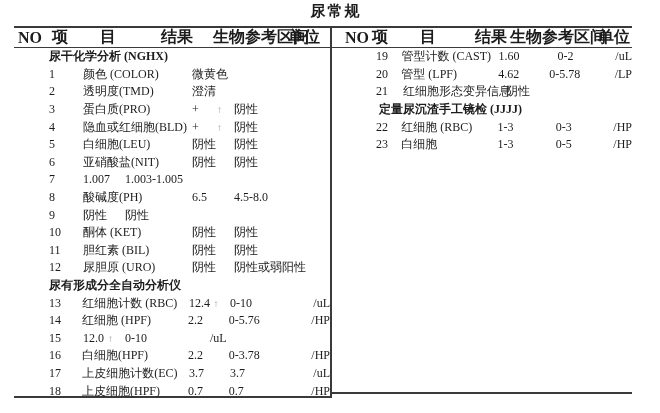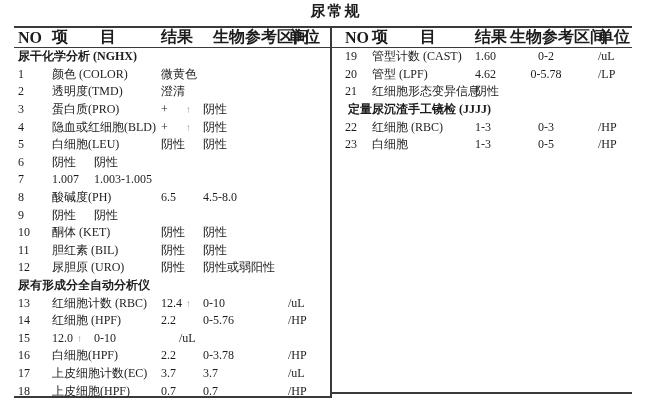--- a/index.html
+++ b/index.html
@@ -44,20 +44,21 @@
     border-bottom:1.5px solid var(--line);
     display:flex;align-items:center;
     font-size:16px;font-weight:bold;
     white-space:nowrap;
   }
   .row{
     height:17.6px;
     display:flex;align-items:center;
     font-size:12px;
     white-space:nowrap;
+    margin-left:31px;
   }
   .row.section{font-weight:bold;}
   .row.section.ind1{padding-left:4px;}
   .row.section.ind2{padding-left:17px;}
   .col.right .row.section.ind2{padding-left:16px;}
 
   
   .col.left .header-row,.col.left .row{padding-left:4px;}
   .c-no{width:34px;}
   .c-item{width:109px;overflow:visible;}
@@ -129,20 +130,21 @@
           <div class="row">
             <span class="c-no">5</span>
             <span class="c-item">白细胞(LEU)</span>
             <span class="c-result">阴性</span>
             <span class="c-flag"></span>
             <span class="c-range">阴性</span>
             <span class="c-unit"></span>
           </div>
           <div class="row">
             <span class="c-no">6</span>
+            <span class="c-item">亚硝酸盐(NIT)</span>
             <span class="c-result">阴性</span>
             <span class="c-flag"></span>
             <span class="c-range">阴性</span>
             <span class="c-unit"></span>
           </div>
           <div class="row">
             <span class="c-no">7</span>
             <span class="c-result">1.007</span>
             <span class="c-flag"></span>
             <span class="c-range">1.003-1.005</span>

